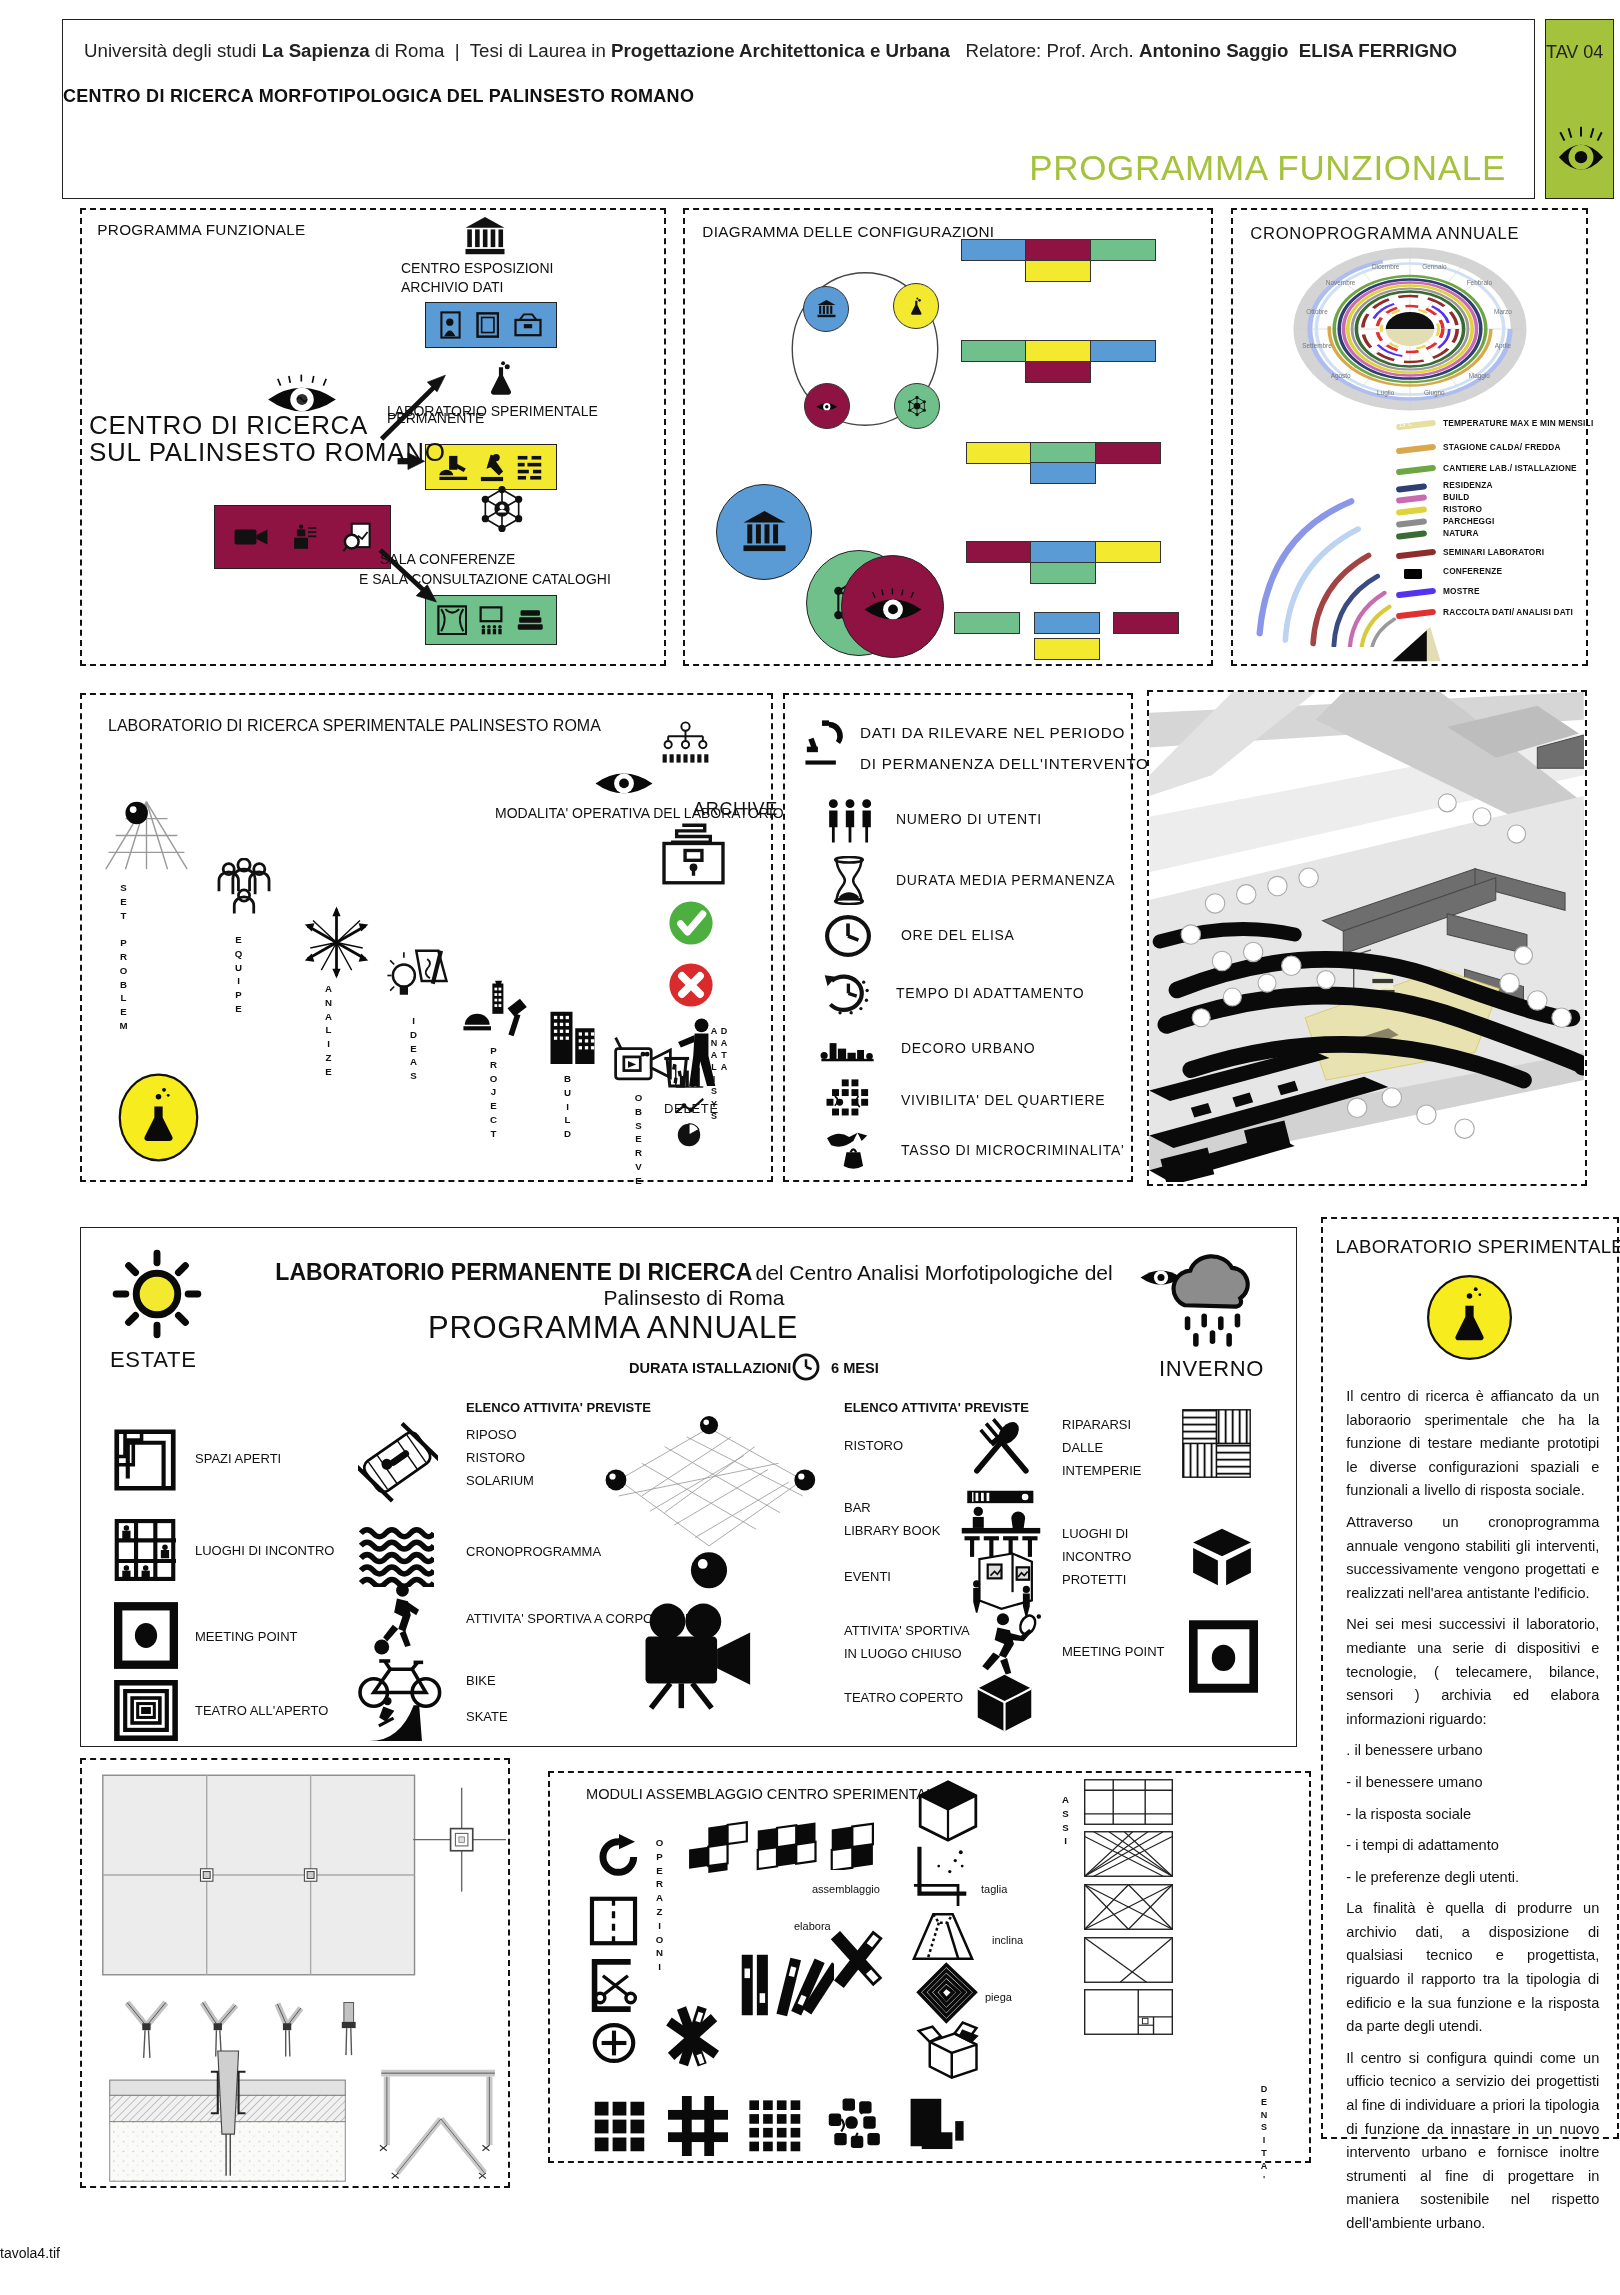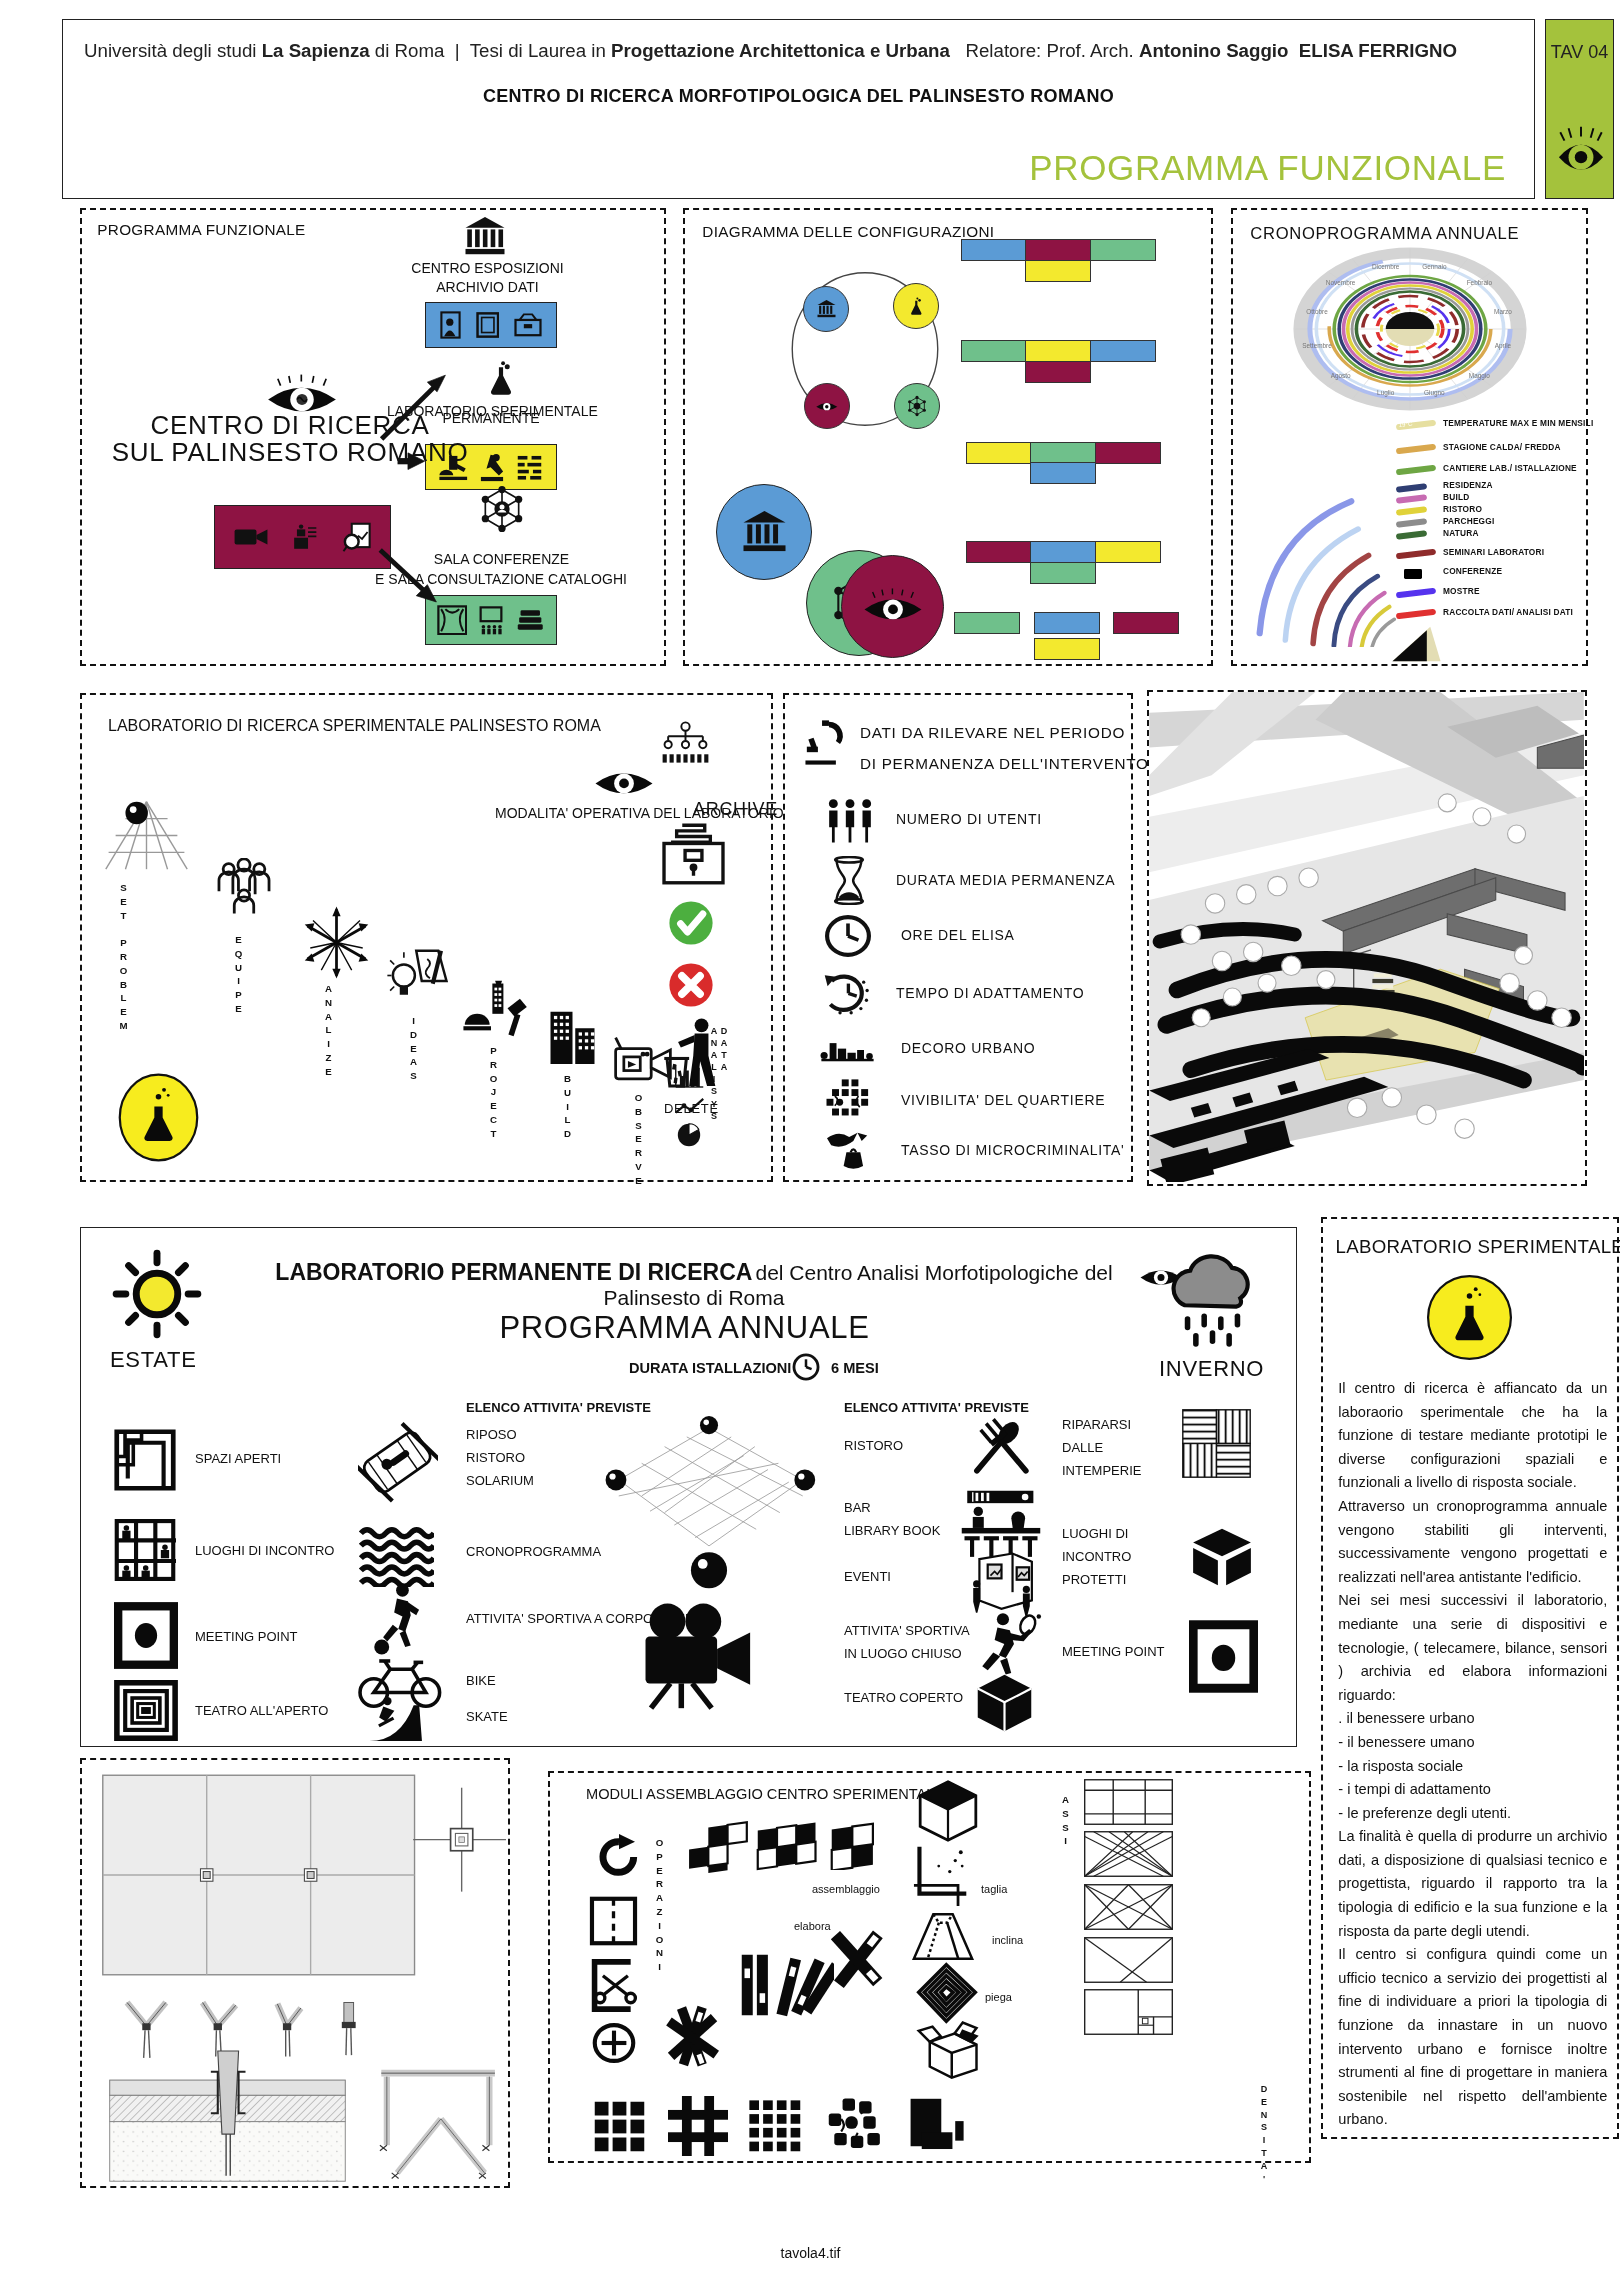--- a/index.html
+++ b/index.html
@@ -1,35 +1,35 @@
 <!DOCTYPE html>
 <html style="font-size:11px"><head>
 <meta charset="utf-8">
 <style>
   html,body{margin:0;padding:0;background:#fff}
   #page{position:relative;width:1621px;height:2295px;background:#fff;font-family:"Liberation Sans",sans-serif;color:#111;overflow:hidden}
   .panel{position:absolute;border:2.8px dashed #111;background:#fff;box-sizing:border-box}
   .spanel{position:absolute;border:2.1px solid #222;background:#fff;box-sizing:border-box}
   .t{position:absolute;white-space:nowrap}
-  .c{text-align:center}
+  .c{}
   .vt{position:absolute;writing-mode:vertical-rl;text-orientation:upright;letter-spacing:2.8px;font-size:10.4px;font-weight:600}
   .blk{position:absolute;width:66px;height:22px;border:1.4px solid #333;box-sizing:border-box}
   [data-color="blue"]{background:#5b9bd5}
   [data-color="yellow"]{background:#f3e92e}
   [data-color="green"]{background:#6fc08b}
   [data-color="maroon"]{background:#8e1343}
   .fbox{position:absolute;width:132px;height:46px;border:1.4px solid #222;box-sizing:border-box;display:flex;align-items:center;justify-content:space-around;padding:0 7px}
   .nodec{position:absolute;border:1.4px solid #333;border-radius:50%;display:flex;align-items:center;justify-content:center}
   .chip{position:absolute;height:6.2px;width:40px;border-radius:4.2px;transform:rotate(-7deg)}
   .ltxt{position:absolute;font-size:8.3px;white-space:nowrap;font-weight:600;letter-spacing:0.2px}
   .lab{position:absolute;font-size:13px;white-space:pre-line;line-height:1.75}
   .icon{position:absolute}
   svg{display:block}
   .circ{position:absolute;border-radius:50%;border:1.4px solid #222;display:flex;align-items:center;justify-content:center}
-  p{margin:0}
+  p{margin:8px}
 </style>
 </head>
 <body>
 
 <div id="page">
 
   <div class="spanel" style="left:62px;top:19.4px;width:1473px;height:180px;border-width:1.4px">
     <div class="t" style="left:21px;top:19.4px;font-size:18.7px;color:#222">
       <span>Università degli studi</span>
       <b>La Sapienza</b>

